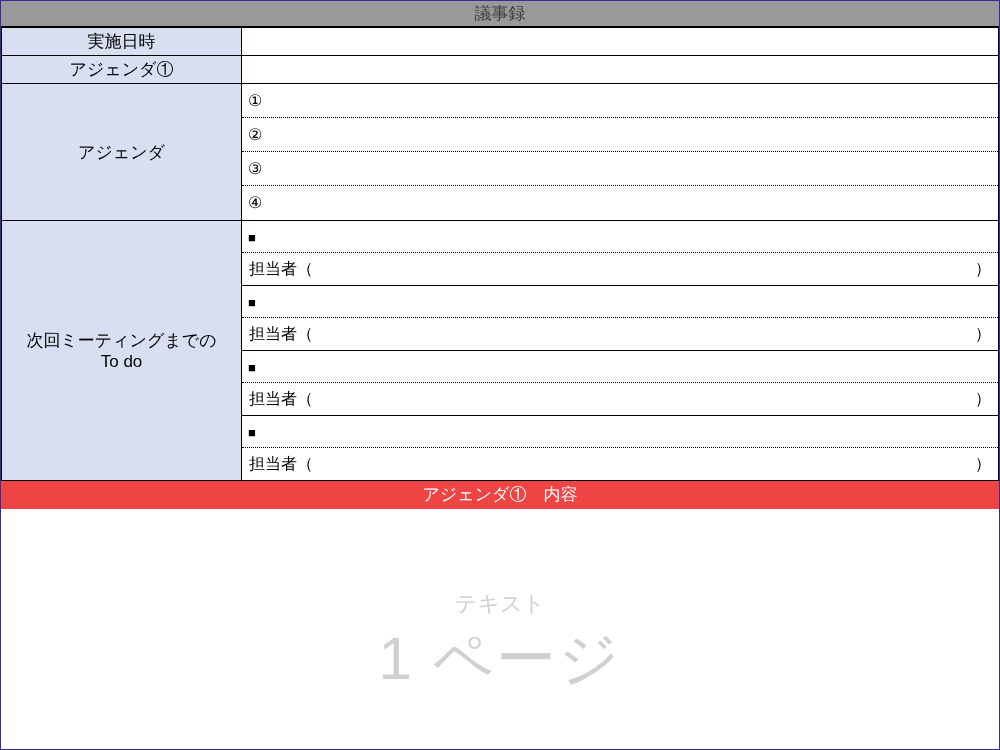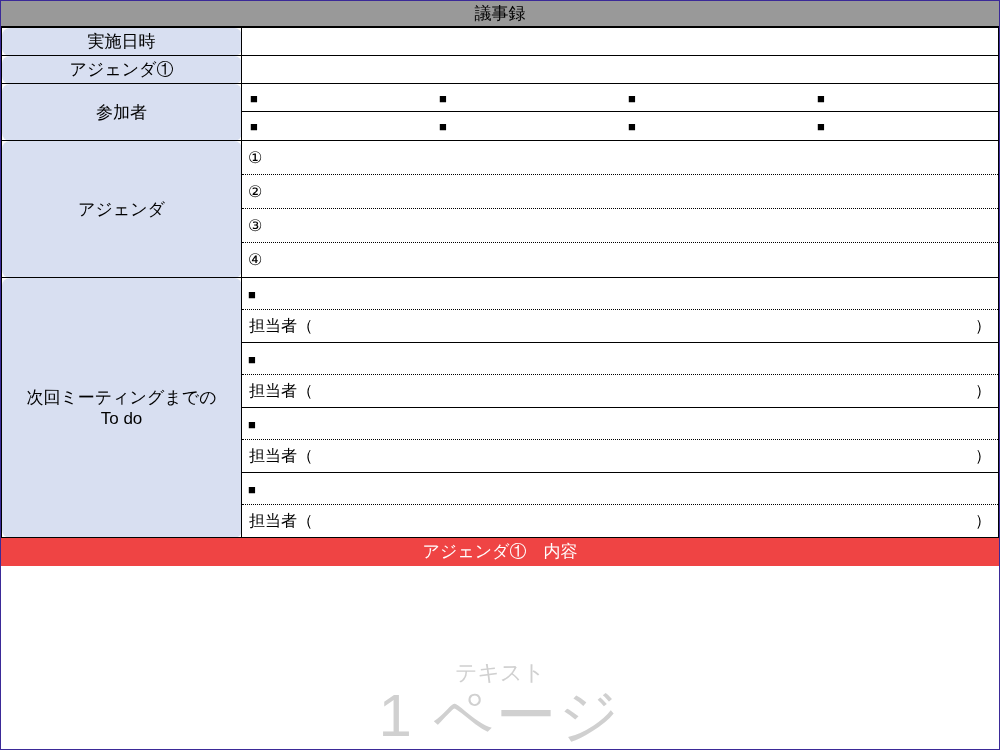--- a/index.html
+++ b/index.html
@@ -11,21 +11,21 @@
     }
     .page {
       width: 1000px;
       height: 750px;
       position: relative;
       border: 1px solid #3b2a98;
       overflow: hidden;
     }
     .header-bar {
       background: #999999;
-      color: #000000;
+      color: #404040;
       text-align: center;
       height: 26px;
       line-height: 26px;
       font-size: 17px;
       border-bottom: 1px solid #000;
     }
     table.meta {
       width: 100%;
       border-collapse: collapse;
       table-layout: fixed;
@@ -34,21 +34,20 @@
       border: 1px solid #000;
       vertical-align: middle;
       padding: 0;
     }
     th.label-cell {
       background: #d8dff1;
       font-weight: normal;
       text-align: center;
       width: 240px;
       font-size: 17px;
-      border-radius: 8px;
     }
     td.value-cell {
       background: #fff;
       padding: 0 6px;
     }
     .row-short { height: 28px; }
     
     .participants-grid {
       display: grid;
       grid-template-columns: repeat(4, 1fr);
@@ -103,21 +102,21 @@
       line-height: 28px;
       font-size: 17px;
     }
     .watermark-area {
       position: relative;
       height: 160px;
     }
     .wm-text {
       position: absolute;
       left: 50%;
-      top: 92px;
+      top: 80px;
       transform: translateX(-50%);
       color: #d0d0d0;
       font-size: 22px;
       font-weight: 400;
     }
     .wm-big {
       position: absolute;
       left: 50%;
       top: 110px;
       transform: translateX(-50%);
@@ -141,35 +140,20 @@
         <tr class="row-short">
       <th class="label-cell">実施日時</th>
       <td class="value-cell"></td>
     </tr>
 
     <tr class="row-short">
       <th class="label-cell">アジェンダ①</th>
       <td class="value-cell"></td>
     </tr>
 
-    <tr>
-      <th class="label-cell">参加者</th>
-      <td class="value-cell" style="padding:0;">
-        <div class="participants-grid">
-          <div class="pcell"><span class="bullet">■</span></div>
-          <div class="pcell"><span class="bullet">■</span></div>
-          <div class="pcell"><span class="bullet">■</span></div>
-          <div class="pcell"><span class="bullet">■</span></div>
-          <div class="pcell last-row"><span class="bullet">■</span></div>
-          <div class="pcell last-row"><span class="bullet">■</span></div>
-          <div class="pcell last-row"><span class="bullet">■</span></div>
-          <div class="pcell last-row"><span class="bullet">■</span></div>
-        </div>
-      </td>
-    </tr>
 
     <tr>
       <th class="label-cell">アジェンダ</th>
       <td class="value-cell agenda-lines" style="padding:0;">
         <div class="agenda-line">①</div>
         <div class="agenda-line">②</div>
         <div class="agenda-line">③</div>
         <div class="agenda-line">④</div>
       </td>
     </tr>

